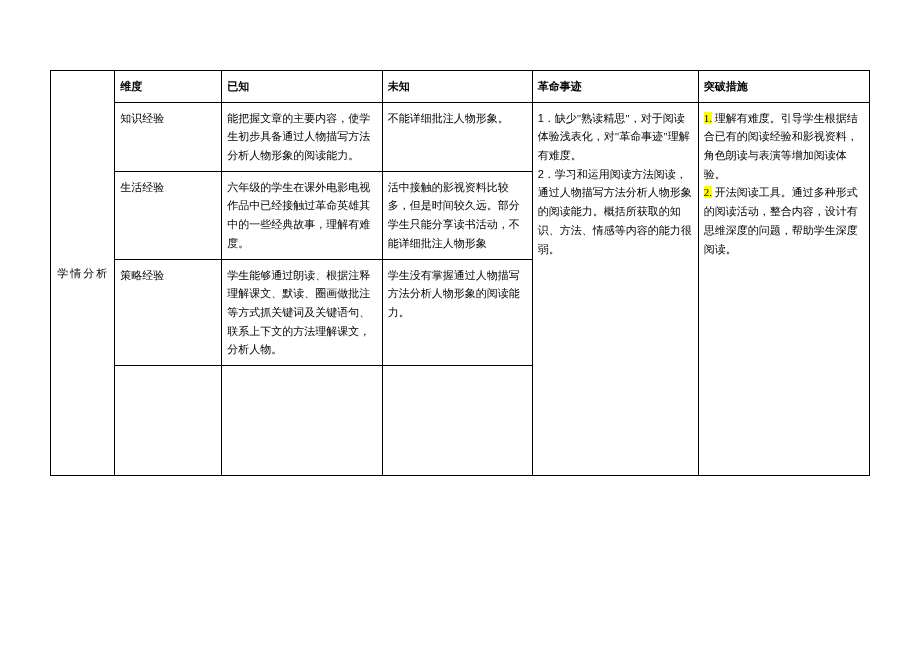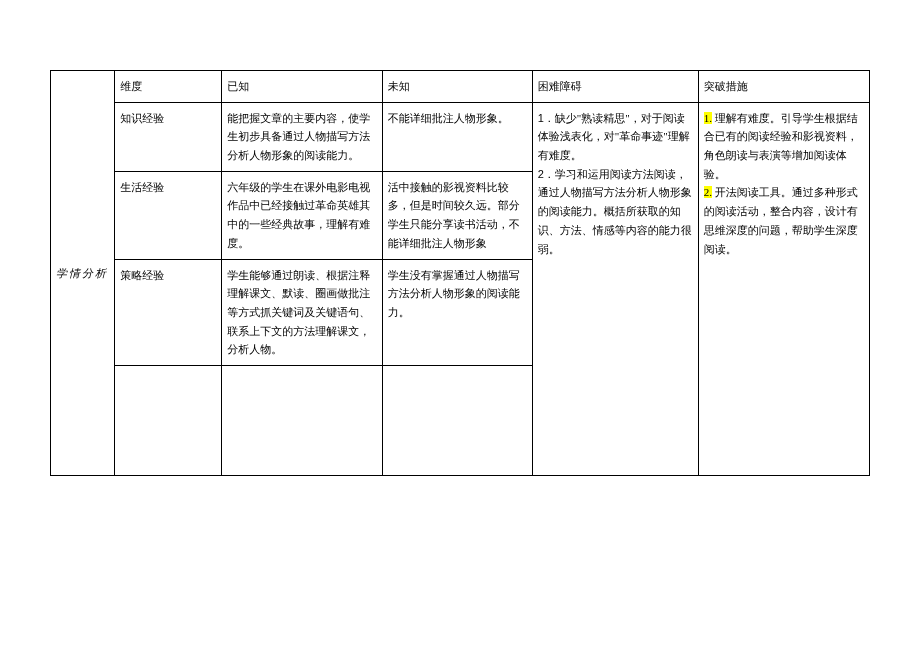--- a/index.html
+++ b/index.html
@@ -17,53 +17,52 @@
     }
     .outer-table td, .outer-table th {
       border: 1px solid #000;
       vertical-align: top;
       padding: 6px 5px;
       line-height: 1.7;
       word-break: break-all;
       font-size: 11px;
     }
     .outer-table th {
-      font-weight: normal;
+      font-weight: bold;
       text-align: left;
     }
     .side-label {
       width: 60px;
-      text-align: left;
+      text-align: right;
       vertical-align: middle !important;
       font-size: 14px;
       font-weight: normal;
       line-height: 2.2;
       letter-spacing: 2px;
-      font-style: italic;
     }
     .col-dim { width: 100px; }
     .col-known { width: 150px; }
     .col-unknown { width: 140px; }
     .col-barrier { width: 155px; }
     .col-measure { width: 160px; margin-left: 22px; }
     .hl { background: #ffff00; }
     .num { font-family: Arial, sans-serif; }
     .padrow td { height: 110px; }
   </style>
 </head>
 <body>
 
 <table class="outer-table">
   <tbody>
       <tr>
     <td rowspan="5" class="side-label">学情分析</td>
     <th class="col-dim">维度</th>
     <th class="col-known">已知</th>
     <th class="col-unknown">未知</th>
-    <th class="col-barrier">困难障碍</th>
+    <th class="col-barrier">革命事迹</th>
     <th class="col-measure">突破措施</th>
   </tr>
 
   <tr>
     <td>知识经验</td>
     <td>能把握文章的主要内容，使学生初步具备通过人物描写方法分析人物形象的阅读能力。</td>
     <td>不能详细批注人物形象。</td>
     <td rowspan="4">
       <span class="num">1</span><span>．缺少"熟读精思"，对于阅读体验浅表化，对"革命事迹"理解有难度。</span><br>
       <span class="num">2</span><span>．学习和运用阅读方法阅读，通过人物描写方法分析人物形象的阅读能力。概括所获取的知识、方法、情感等内容的能力很弱。</span>

